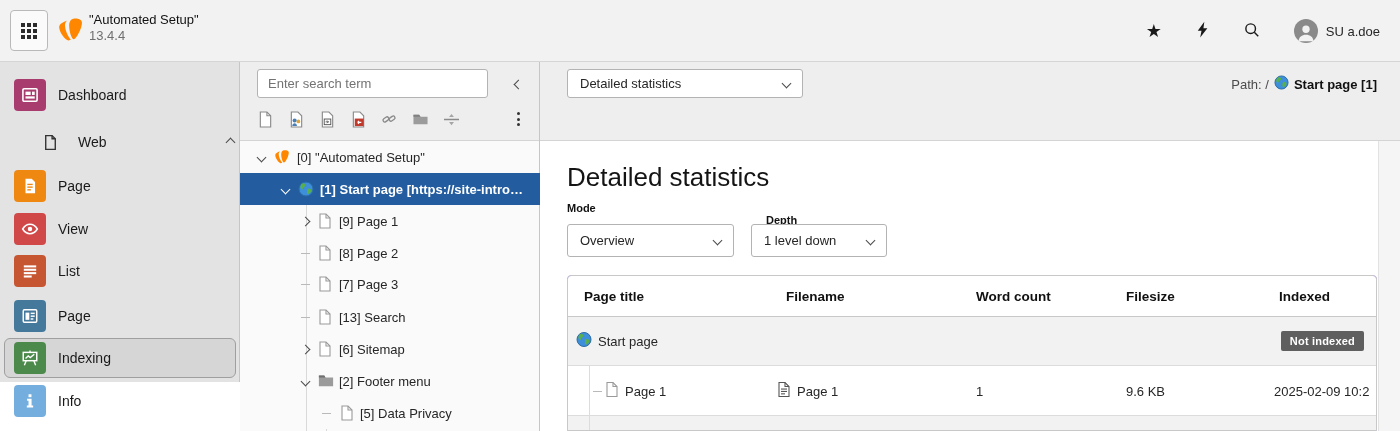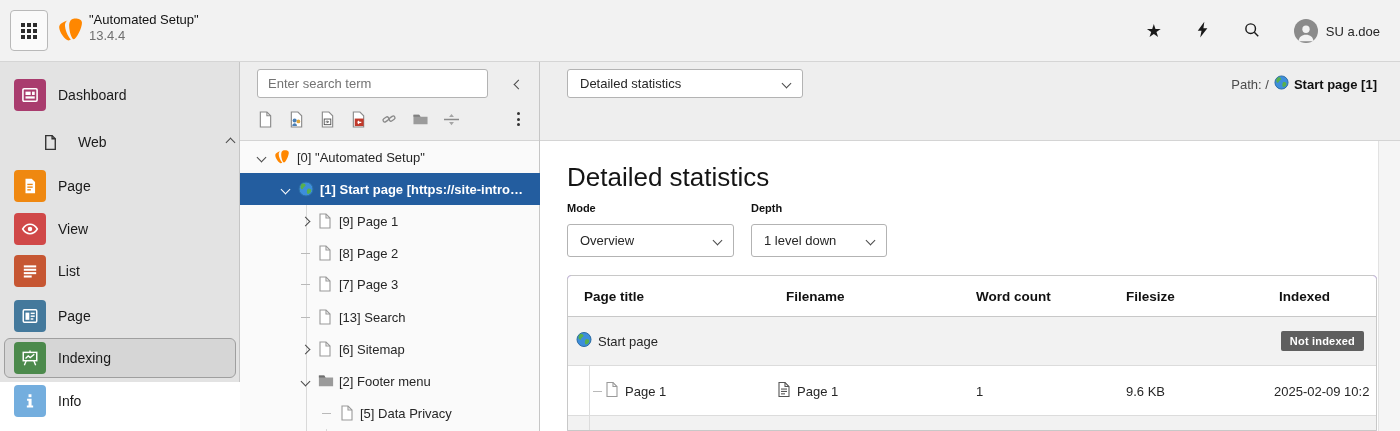--- a/index.html
+++ b/index.html
@@ -61,21 +61,21 @@
   .selectbox .chev { margin-left:auto; }
   .func-select { left:27px; top:7px; width:236px; height:29px; }
   .pathbar { position:absolute; right:23px; top:12px; height:20px; display:flex; align-items:center; gap:5px; }
   .path-prefix { color:#4a4a4a; }
   .path-page { font-weight:bold; color:#111; }
   .scroll-gutter { position:absolute; left:838px; top:79px; width:22px; height:290px; background:#f5f5f5; border-left:1px solid #e2e2e2; }
 
   .page-h1 { position:absolute; left:27px; top:100px; font-size:26px; font-weight:400; color:#141414; }
   .fieldlabel { position:absolute; top:140px; font-weight:bold; font-size:11px; color:#111; }
   .mode-label { left:27px; }
-  .depth-label { left:211px; }
+  .depth-label { left:226px;margin-top:12px; }
   .mode-select { left:27px; top:162px; width:167px; height:33px; }
   .depth-select { left:211px; top:162px; width:136px; height:33px; }
 
   
   .stat-table { position:absolute; left:27px; top:213px; width:810px; height:156px; border:1px solid #c8c8c8; border-radius:4px 4px 0 0; background:#6d28d9; overflow:hidden; }
   .trow { position:relative; width:100%; }
   .thead-row { height:41px; border-bottom:1px solid #c8c8c8; background:#fff; }
   .thead-row span { position:absolute; top:13px; font-weight:bold; font-size:13.5px; color:#111; }
   .group-row { height:49px; background:#f2f2f2; border-bottom:1px solid #dcdcdc; }
   .page-row { height:50px; background:#fff; border-bottom:1px solid #dcdcdc; }

